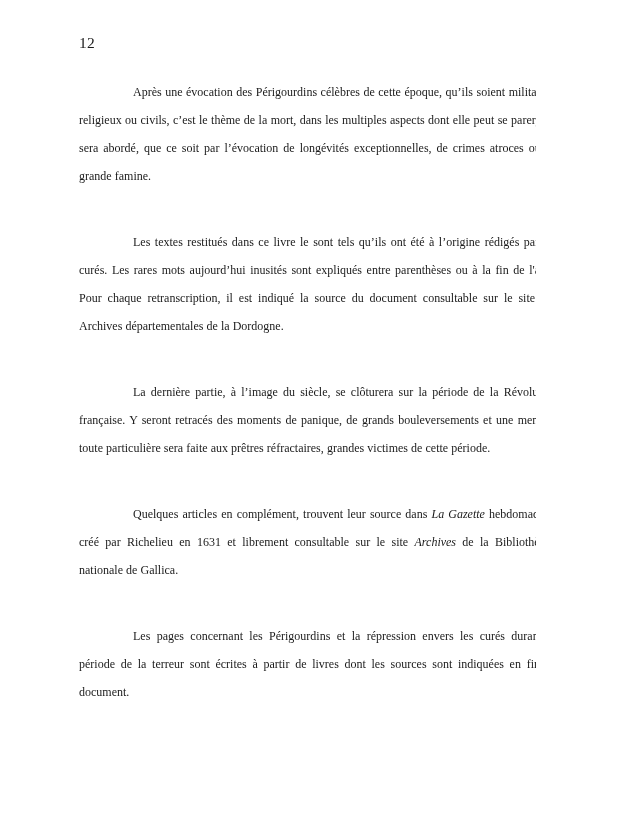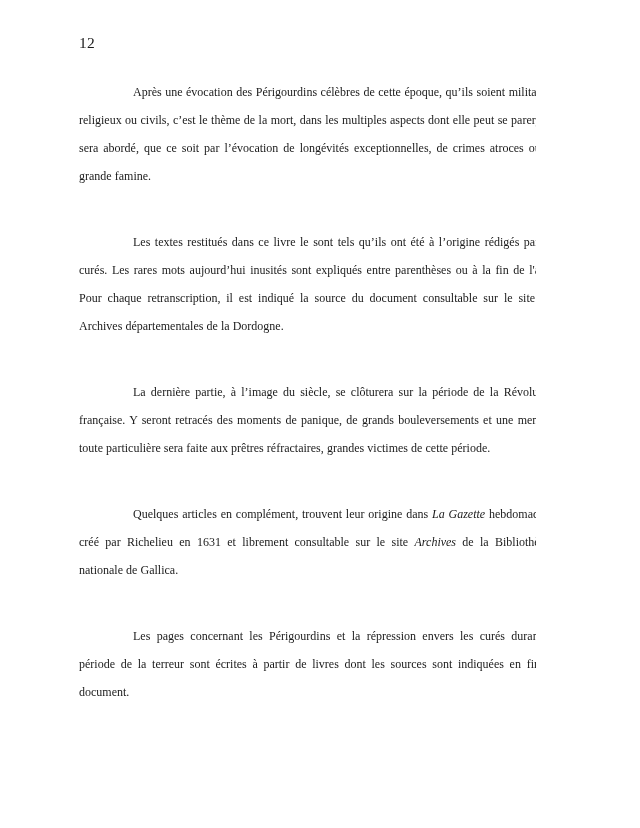--- a/index.html
+++ b/index.html
@@ -58,18 +58,18 @@
   <div class="folio">12</div>
 
   <div class="textblock">
 
     <p class="para">Après une évocation des Périgourdins célèbres de cette époque, qu’ils soient militaires, religieux ou civils, c’est le thème de la mort, dans les multiples aspects dont elle peut se parer, qui sera abordé, que ce soit par l’évocation de longévités exceptionnelles, de crimes atroces ou de grande famine.</p>
 
     <p class="para">Les textes restitués dans ce livre le sont tels qu’ils ont été à l’origine rédigés par les curés. Les rares mots aujourd’hui inusités sont expliqués entre parenthèses ou à la fin de l'acte. Pour chaque retranscription, il est indiqué la source du document consultable sur le site des Archives départementales de la Dordogne.</p>
 
     <p class="para">La dernière partie, à l’image du siècle, se clôturera sur la période de la Révolution française. Y seront retracés des moments de panique, de grands bouleversements et une mention toute particulière sera faite aux prêtres réfractaires, grandes victimes de cette période.</p>
 
-    <p class="para"><span>Quelques articles en complément, trouvent leur origine dans </span><i>La Gazette</i><span> hebdomadaire créé par Richelieu en 1631 et librement consultable sur le site </span><i>Archives</i><span> de la Bibliothèque nationale de Gallica.</span></p>
+    <p class="para"><span>Quelques articles en complément, trouvent leur source dans </span><i>La Gazette</i><span> hebdomadaire créé par Richelieu en 1631 et librement consultable sur le site </span><i>Archives</i><span> de la Bibliothèque nationale de Gallica.</span></p>
 
     <p class="para">Les pages concernant les Périgourdins et la répression envers les curés durant la période de la terreur sont écrites à partir de livres dont les sources sont indiquées en fin de document.</p>
 
   </div>
 </div>
 
 </body></html>

